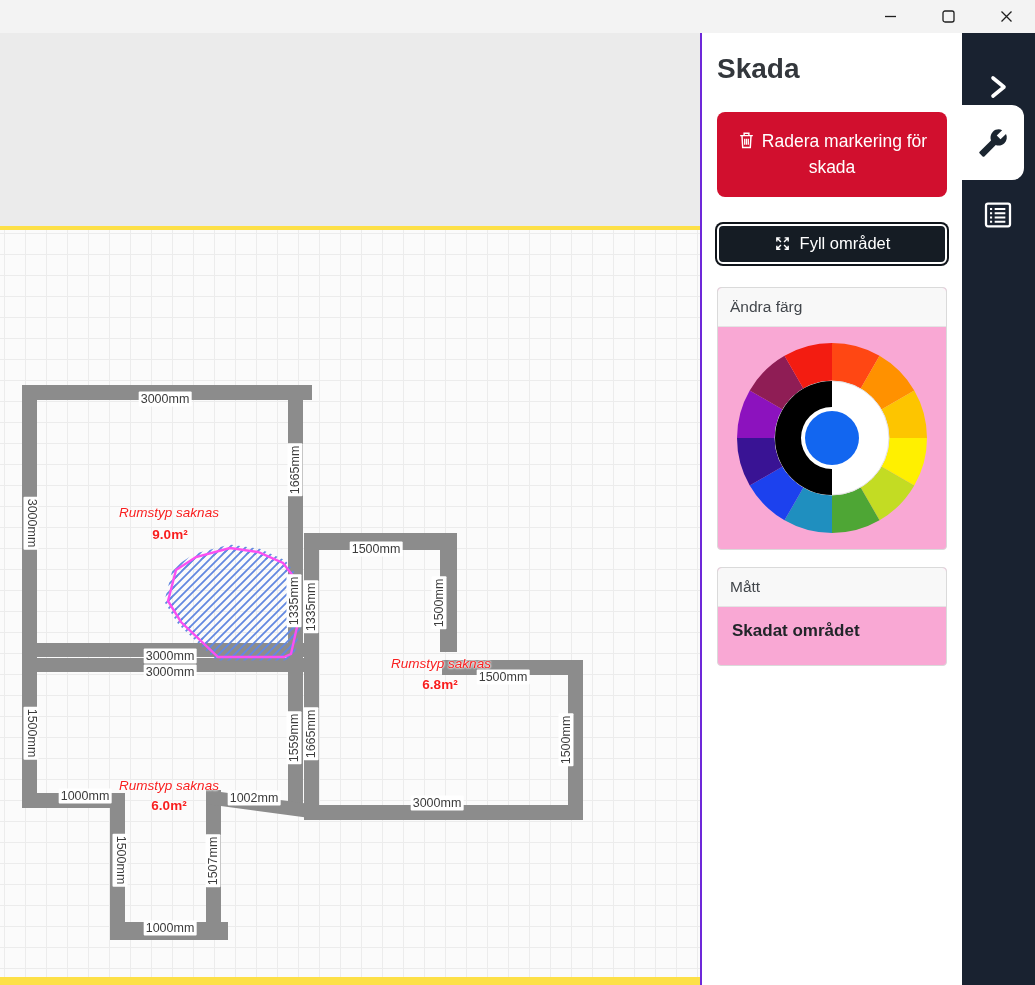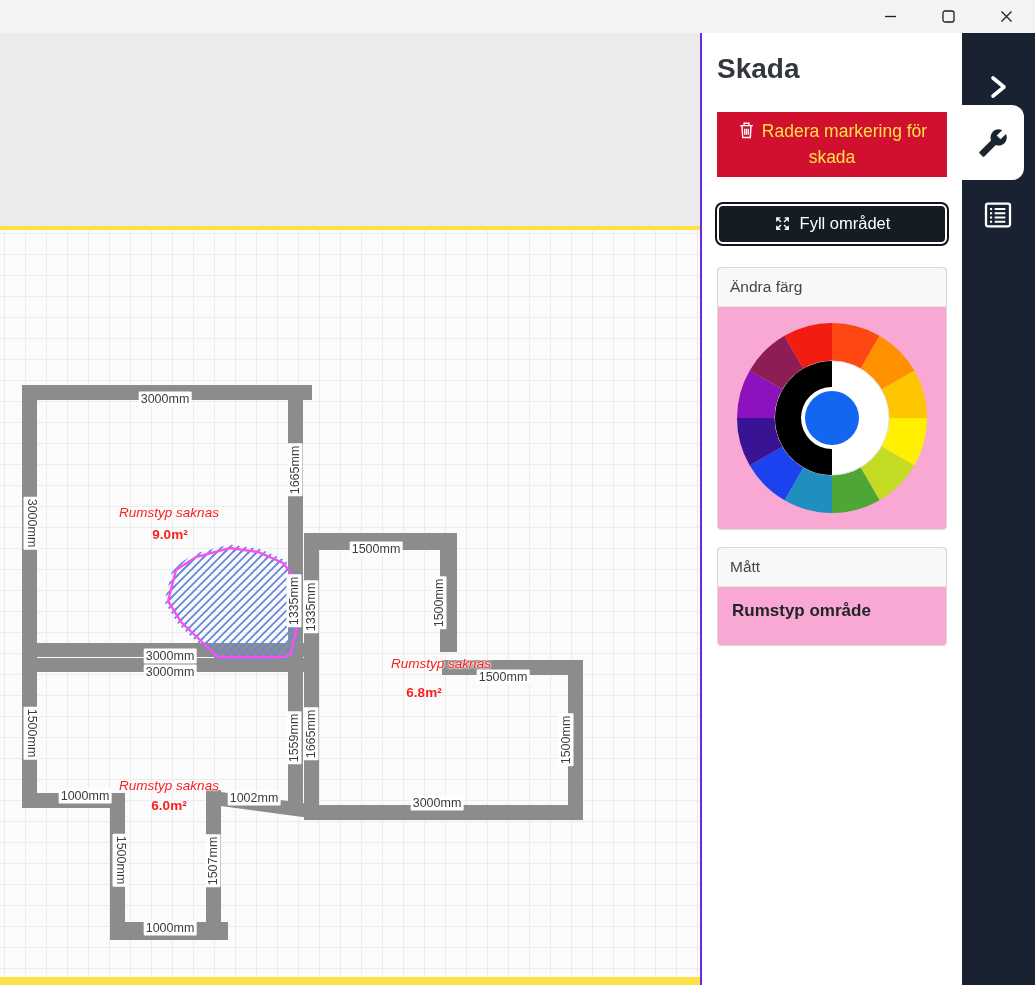--- a/index.html
+++ b/index.html
@@ -20,22 +20,22 @@
     background-size:21px 21px;background-position:4px 3px;}
   #plan-svg{position:absolute;top:0;left:0;width:700px;height:952px;}
   #plan-labels{position:absolute;top:0;left:0;width:700px;height:952px;pointer-events:none;}
   .dim-label{position:absolute;background:#ffffff;color:#3c3c3c;font-size:12.5px;line-height:15px;padding:0 2px;white-space:nowrap;border-radius:1px;}
   .room-name{position:absolute;color:#f81e1e;font-size:13.5px;font-style:italic;white-space:nowrap;text-shadow:0 0 2px #fff,0 0 2px #fff,0 0 3px #fff;}
   .room-area{position:absolute;color:#f81e1e;font-size:13.5px;font-weight:bold;white-space:nowrap;text-shadow:0 0 2px #fff,0 0 2px #fff,0 0 3px #fff;}
 
   
   .sidebar{position:absolute;top:33px;left:702px;width:260px;height:952px;background:#fff;box-sizing:border-box;padding:0 15px;z-index:10;}
   .sb-title{font-size:28px;font-weight:700;color:#33373c;margin:19px 0 0 0;line-height:33px;}
-  .btn-danger{margin-top:27px;width:100%;min-height:64px;background:#d10f2e;border:none;border-radius:0;color:#fde047;
-    font-size:17.5px;line-height:1.5;text-align:center;padding:6px 10px;font-family:inherit;display:block;box-sizing:border-box;}
+  .btn-danger{margin-top:27px;width:100%;min-height:64px;background:#d10f2e;border:none;border-radius:8px;color:#ffffff;
+    font-size:17.5px;line-height:1.5;text-align:center;padding:16px 10px;font-family:inherit;display:block;box-sizing:border-box;}
   .btn-danger .tl{vertical-align:-3px;margin-right:6px;}
   .btn-dark{margin-top:27px;width:100%;height:40px;background:#151c24;border:2px solid #ffffff;box-shadow:0 0 0 2px #10151b;
     border-radius:6px;color:#fff;font-size:16.5px;display:flex;align-items:center;justify-content:center;gap:9px;
     font-family:inherit;box-sizing:border-box;}
   .panel{border:1px solid #dadada;border-radius:4px;background:#f9a8d4;}
   .panel.p1{margin-top:23px;}
   .panel.p2{margin-top:17px;}
   .panel-h{background:#f8f8f8;border-bottom:1px solid #e4e4e4;padding:10px 12px;font-size:15.5px;color:#42464b;border-radius:4px 4px 0 0;}
   .panel-b{padding:14px;}
   .wheel-wrap{padding:16px 0;display:flex;justify-content:center;}
@@ -130,21 +130,21 @@
         <div class="dim-label" style="left: 254px; top: 765px; transform: translate(-50%, -50%);">1002mm</div>
         <div class="dim-label" style="left: 120px; top: 827px; transform: translate(-50%, -50%) rotate(90deg);">1500mm</div>
         <div class="dim-label" style="left: 213px; top: 828px; transform: translate(-50%, -50%) rotate(-90deg);">1507mm</div>
         <div class="dim-label" style="left: 170px; top: 895px; transform: translate(-50%, -50%);">1000mm</div>
         <div class="dim-label" style="left: 503px; top: 644px; transform: translate(-50%, -50%);">1500mm</div>
         <div class="dim-label" style="left: 566px; top: 707px; transform: translate(-50%, -50%) rotate(-90deg);">1500mm</div>
         <div class="dim-label" style="left: 437px; top: 770px; transform: translate(-50%, -50%);">3000mm</div>
         <div class="room-name" style="left: 169px; top: 479px; transform: translate(-50%, -50%);">Rumstyp saknas</div>
         <div class="room-area" style="left: 170px; top: 501px; transform: translate(-50%, -50%);">9.0m²</div>
         <div class="room-name" style="left: 441px; top: 630px; transform: translate(-50%, -50%);">Rumstyp saknas</div>
-        <div class="room-area" style="left: 424px; top: 651px; transform: translate(-50%, -50%); margin-top: 8px;">6.8m²</div>
+        <div class="room-area" style="left: 440px; top: 651px; transform: translate(-50%, -50%);">6.8m²</div>
         <div class="room-name" style="left: 169px; top: 752px; transform: translate(-50%, -50%);">Rumstyp saknas</div>
         <div class="room-area" style="left: 169px; top: 772px; transform: translate(-50%, -50%);">6.0m²</div>
       </div>
   </div>
 
   <div class="sidebar">
     <h1 class="sb-title">Skada</h1>
 
     <button class="btn-danger">
       <svg class="tl" width="19" height="20" viewBox="0 0 24 24">
@@ -179,21 +179,21 @@
             <circle cx="95" cy="95" r="57" fill="#ffffff" stroke="#e2e2e2"></circle>
             <path d="M95 38 A57 57 0 0 0 95 152 L95 126 A31 31 0 0 1 95 64 Z" fill="#000000"></path>
             <circle cx="95" cy="95" r="27" fill="#1266f0"></circle>
           </svg>
       </div>
     </div>
 
     <div class="panel p2">
       <div class="panel-h">Mått</div>
       <div class="panel-b">
-        <div class="measure-label">Rumstyp område</div>
+        <div class="measure-label">Skadat området</div>
       </div>
     </div>
   </div>
 
   <div class="iconbar">
     <button class="chev-btn">
       <svg width="32" height="32" viewBox="0 0 32 32">
         <path d="M11 7l11 9-11 9" stroke="#fff" stroke-width="3.6" fill="none" stroke-linecap="round" stroke-linejoin="round"></path>
       </svg>
     </button>

